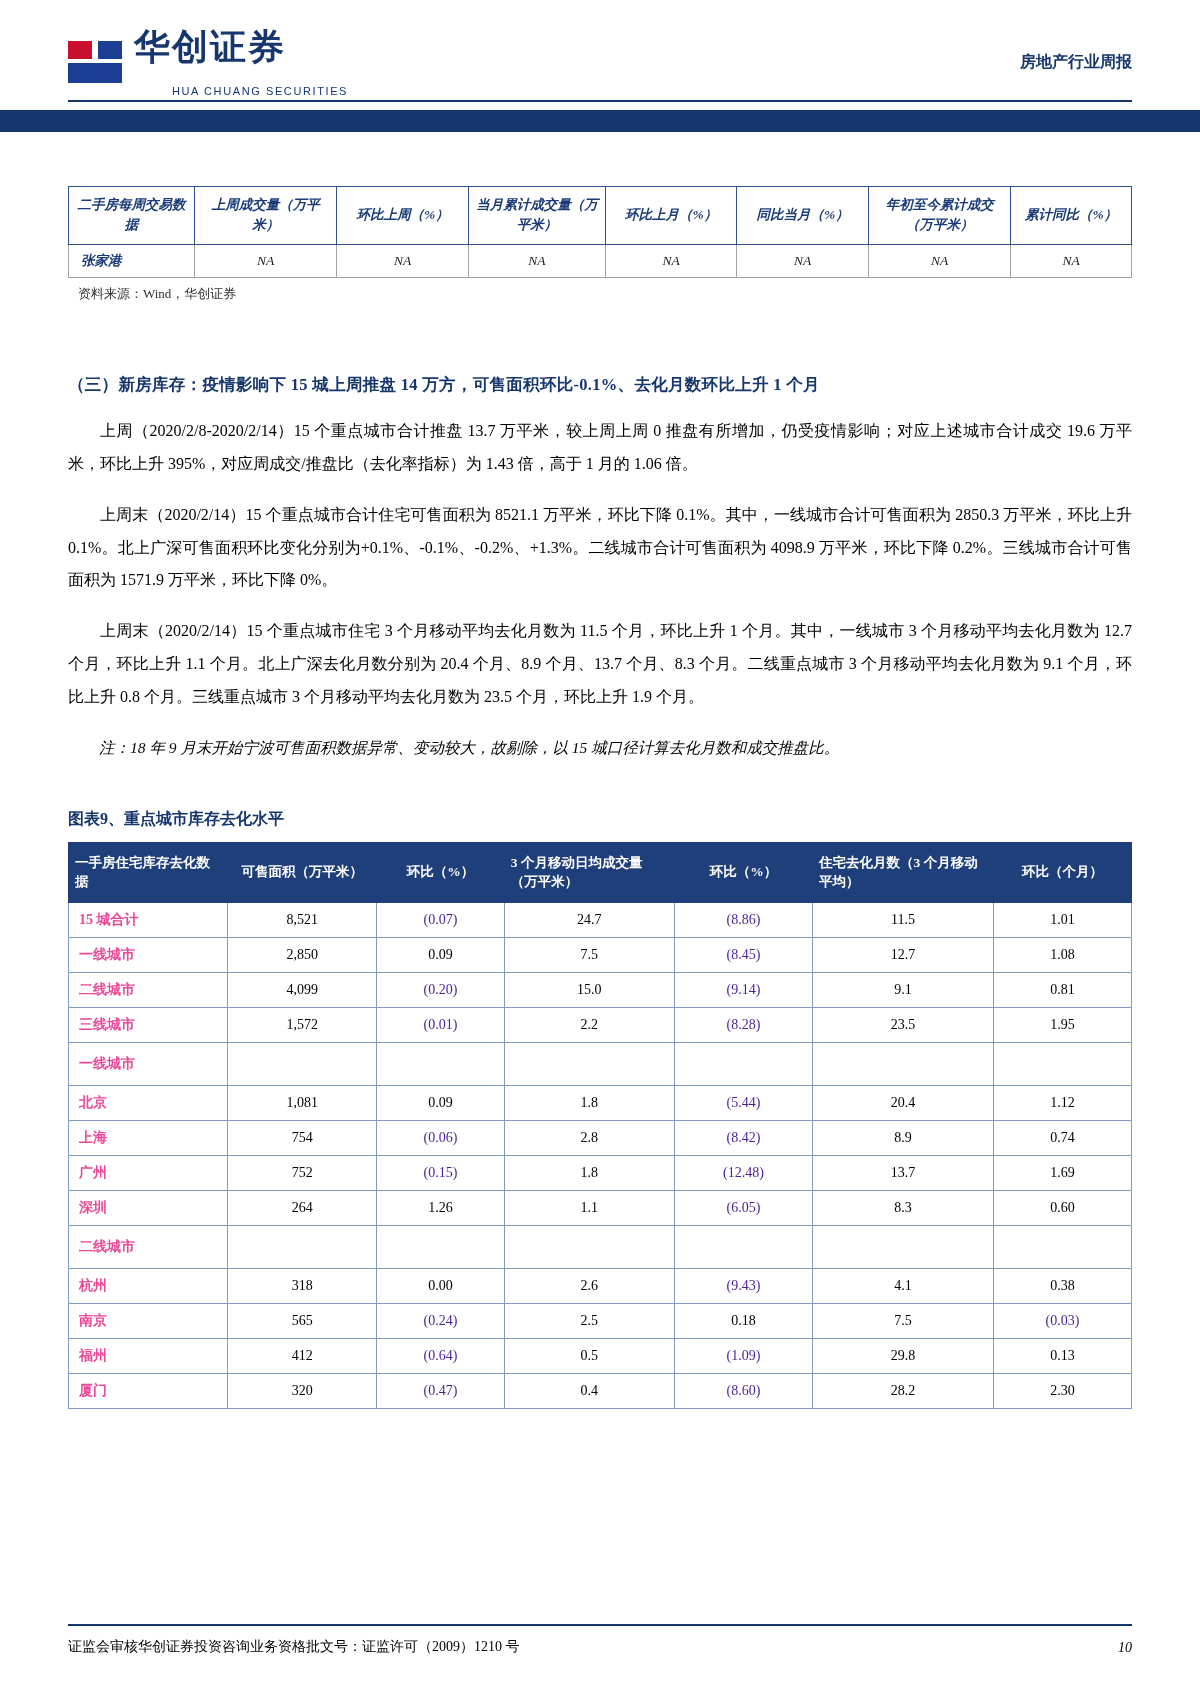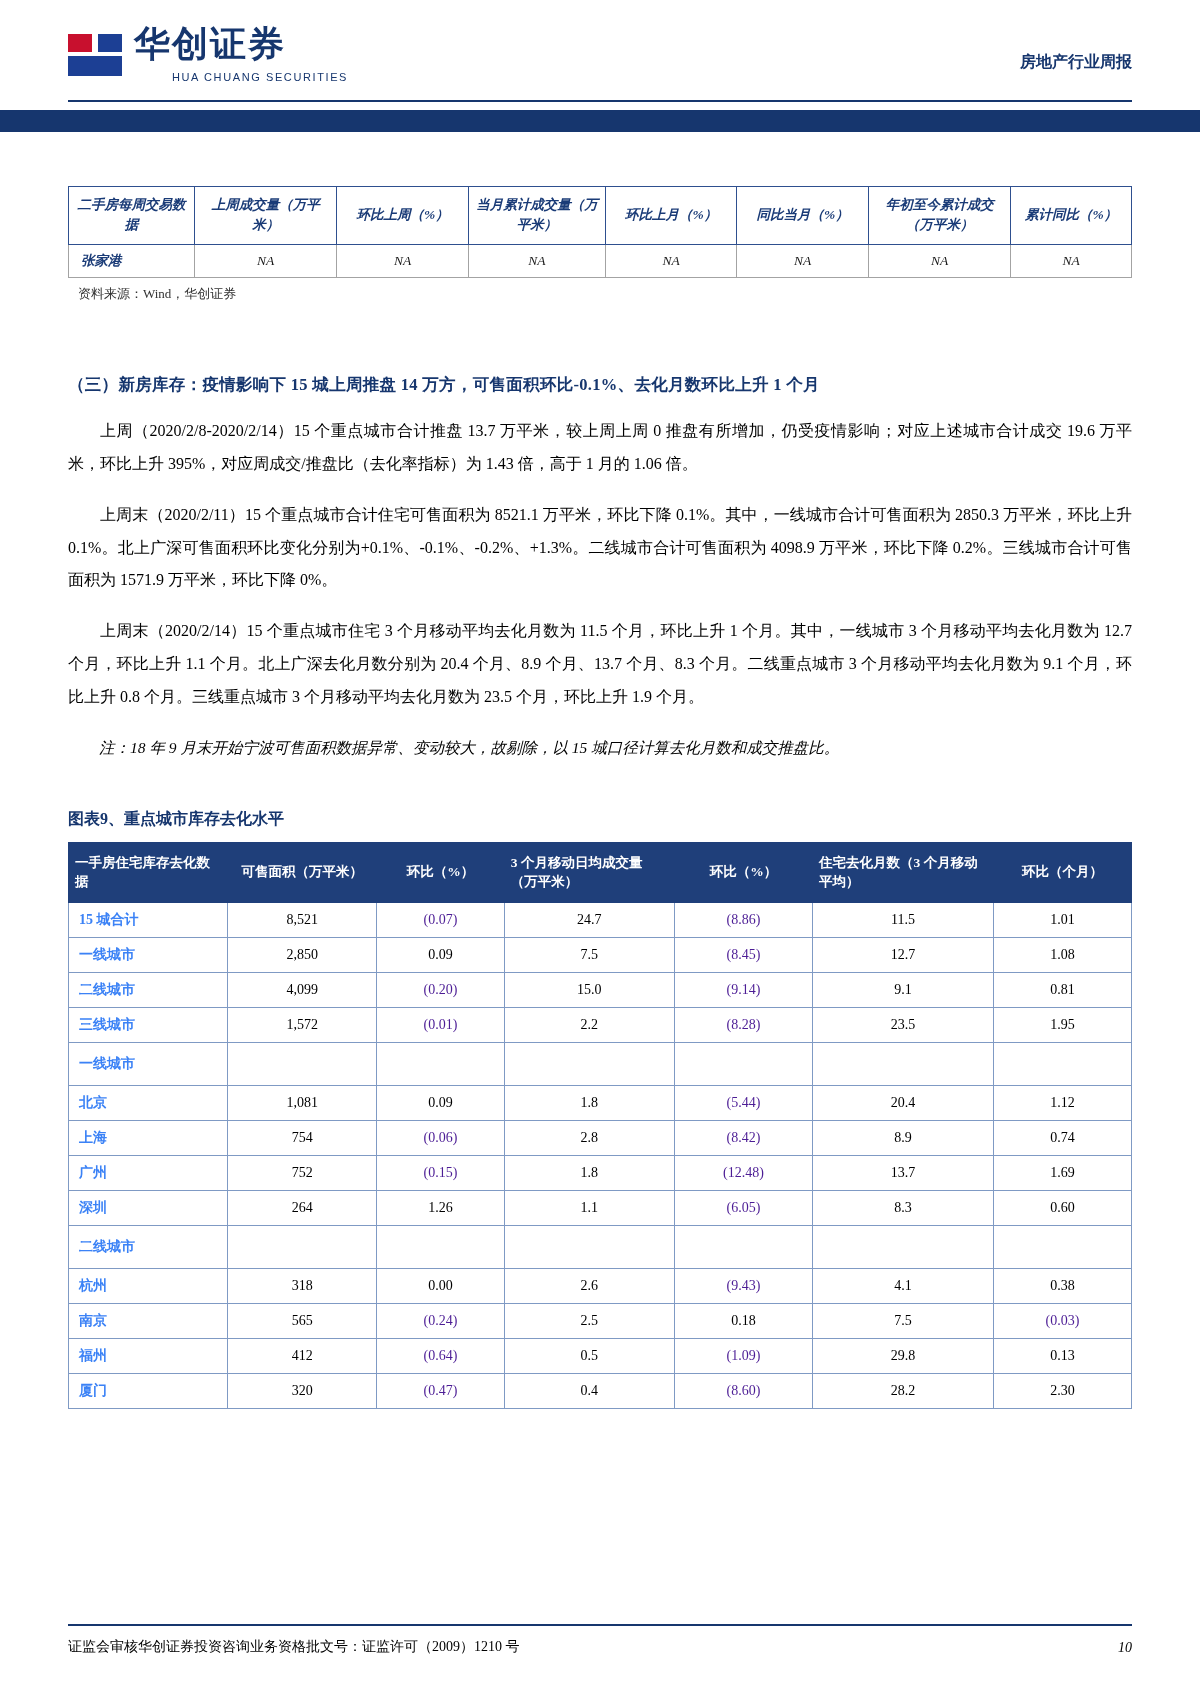--- a/index.html
+++ b/index.html
@@ -46,33 +46,33 @@
   }
   .logo-mark .s1 { left: 0; top: 0; width: 24px; height: 18px; }
   .logo-mark .s2 { left: 30px; top: 0; width: 24px; height: 18px; background:#1c3f94;}
   .logo-mark .s3 { left: 0; top: 22px; width: 54px; height: 20px; background:#1c3f94;}
   .logo-text {
     display: flex;
     flex-direction: column;
     justify-content: center;
   }
   .logo-cn {
-    font-family: Liberation Mono, monospace;
+    font-family: Liberation Sans, sans-serif;
     font-size: 36px;
     font-weight: bold;
     letter-spacing: 2px;
     color: #16366e;
     line-height: 1.05;
   }
   .logo-en {
     font-family: "Liberation Sans", sans-serif;
     font-size: 11px;
     letter-spacing: 1.6px;
     color: #16366e;
-    margin-top: 5px;
+    margin-top: 19px;
     padding-left: 38px;
   }
   .header-right {
     position: absolute;
     right: 68px;
     top: 52px;
     font-family: "Liberation Sans", sans-serif;
     font-size: 16px;
     font-weight: bold;
     color: #16366e;
@@ -199,21 +199,21 @@
     border: 1px solid #7f9ac4;
     font-size: 14px;
     padding: 8px 6px;
     text-align: center;
     color: #000;
   }
   .tbl-main td.label {
     text-align: left;
     padding-left: 10px;
     font-weight: bold;
-    color: #3b82f6;
+    color: #ec4899;
   }
   .tbl-main td.neg {
     color: #4c1d95;
   }
   .tbl-main tr.group td {
     height: 26px;
   }
 
   
   .footer-rule {
@@ -297,21 +297,21 @@
           <td>NA</td>
           <td>NA</td>
         </tr>
       </tbody>
     </table>
     <div class="src-note">资料来源：Wind，华创证券</div>
 
     <div class="sec-head">（三）新房库存：疫情影响下 15 城上周推盘 14 万方，可售面积环比-0.1%、去化月数环比上升 1 个月</div>
 
     <p class="body">上周（2020/2/8-2020/2/14）15 个重点城市合计推盘 13.7 万平米，较上周上周 0 推盘有所增加，仍受疫情影响；对应上述城市合计成交 19.6 万平米，环比上升 395%，对应周成交/推盘比（去化率指标）为 1.43 倍，高于 1 月的 1.06 倍。</p>
-    <p class="body">上周末（2020/2/11）15 个重点城市合计住宅可售面积为 8521.1 万平米，环比下降 0.1%。其中，一线城市合计可售面积为 2850.3 万平米，环比上升 0.1%。北上广深可售面积环比变化分别为+0.1%、-0.1%、-0.2%、+1.3%。二线城市合计可售面积为 4098.9 万平米，环比下降 0.2%。三线城市合计可售面积为 1571.9 万平米，环比下降 0%。</p>
+    <p class="body">上周末（2020/2/14）15 个重点城市合计住宅可售面积为 8521.1 万平米，环比下降 0.1%。其中，一线城市合计可售面积为 2850.3 万平米，环比上升 0.1%。北上广深可售面积环比变化分别为+0.1%、-0.1%、-0.2%、+1.3%。二线城市合计可售面积为 4098.9 万平米，环比下降 0.2%。三线城市合计可售面积为 1571.9 万平米，环比下降 0%。</p>
     <p class="body">上周末（2020/2/14）15 个重点城市住宅 3 个月移动平均去化月数为 11.5 个月，环比上升 1 个月。其中，一线城市 3 个月移动平均去化月数为 12.7 个月，环比上升 1.1 个月。北上广深去化月数分别为 20.4 个月、8.9 个月、13.7 个月、8.3 个月。二线重点城市 3 个月移动平均去化月数为 9.1 个月，环比上升 0.8 个月。三线重点城市 3 个月移动平均去化月数为 23.5 个月，环比上升 1.9 个月。</p>
     <p class="note">注：18 年 9 月末开始宁波可售面积数据异常、变动较大，故剔除，以 15 城口径计算去化月数和成交推盘比。</p>
 
     <div class="chart-title">图表9、重点城市库存去化水平</div>
 
     <table class="tbl-main">
       <colgroup>
         <col style="width:15%">
           <col style="width:14%">
           <col style="width:12%">

